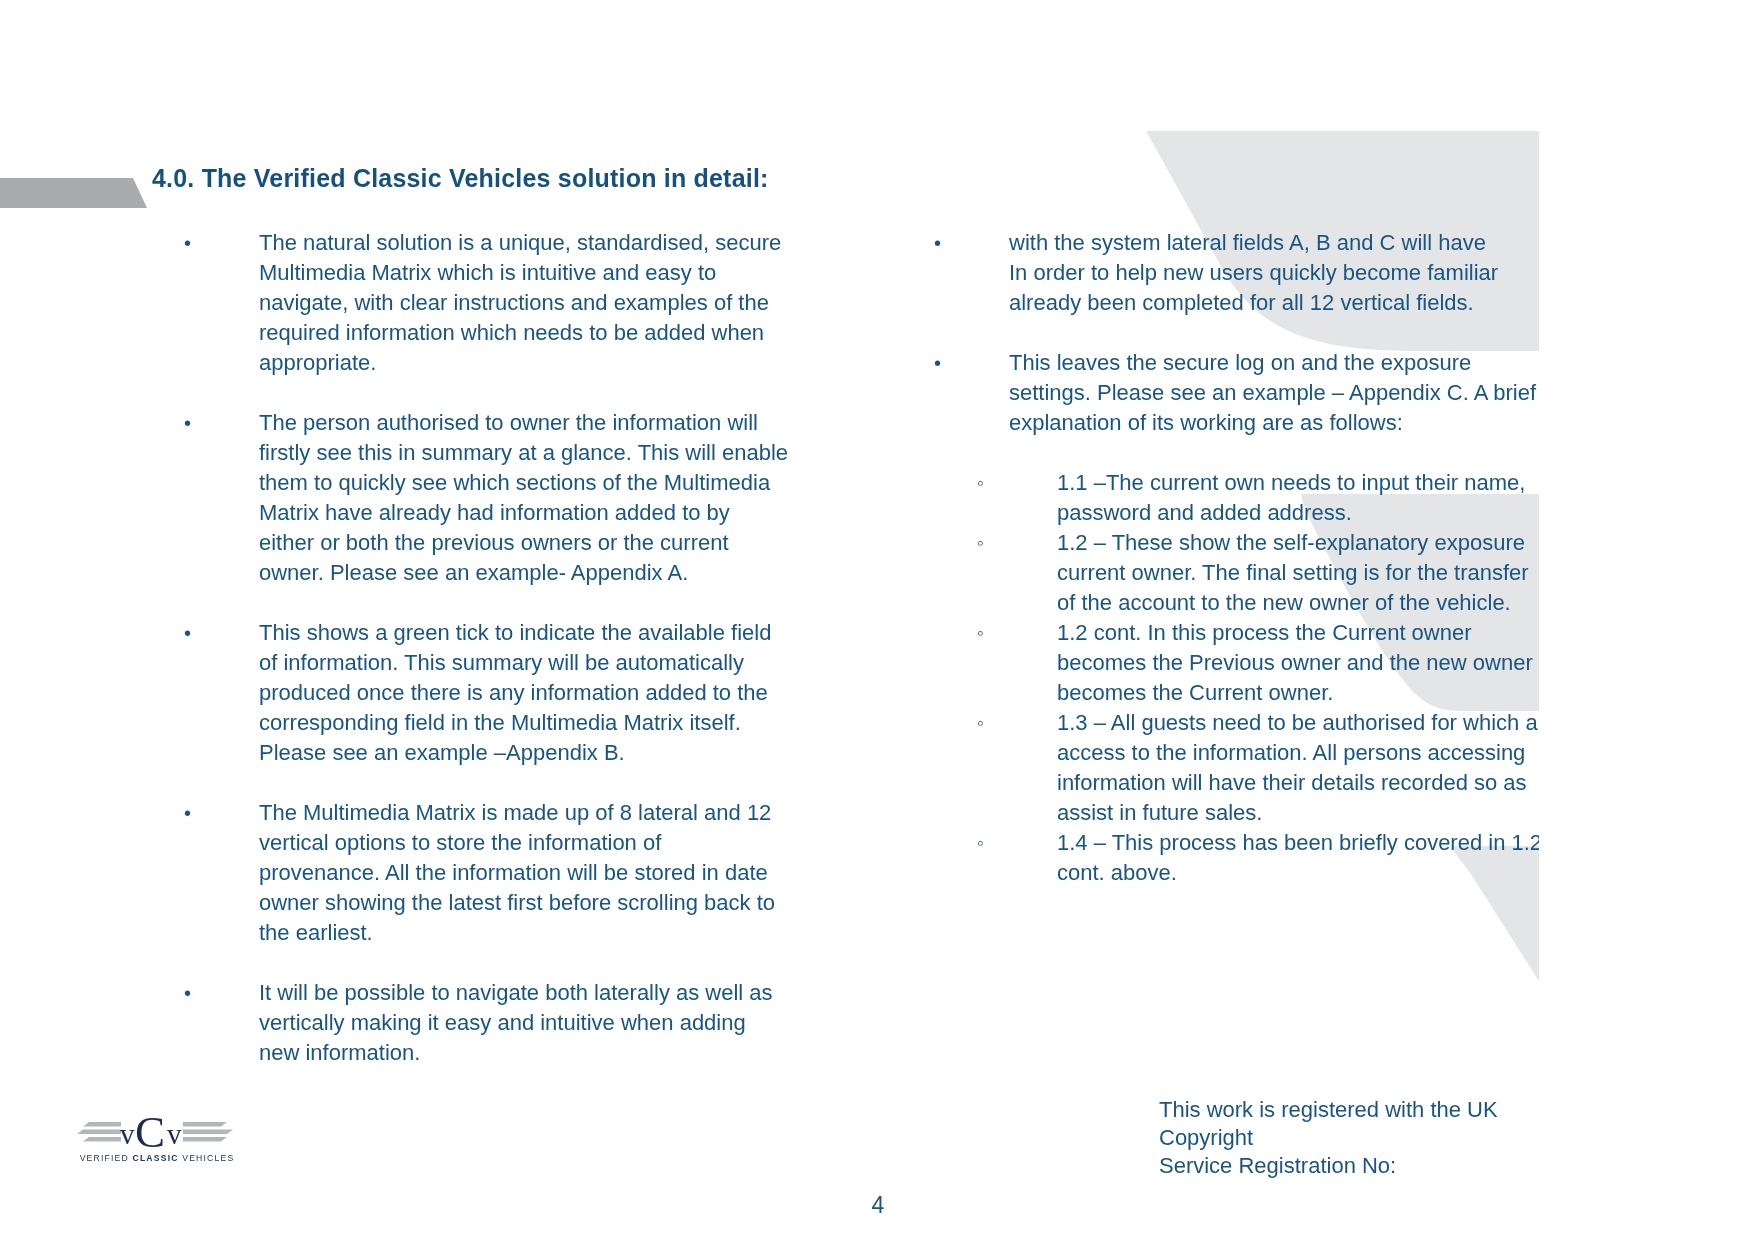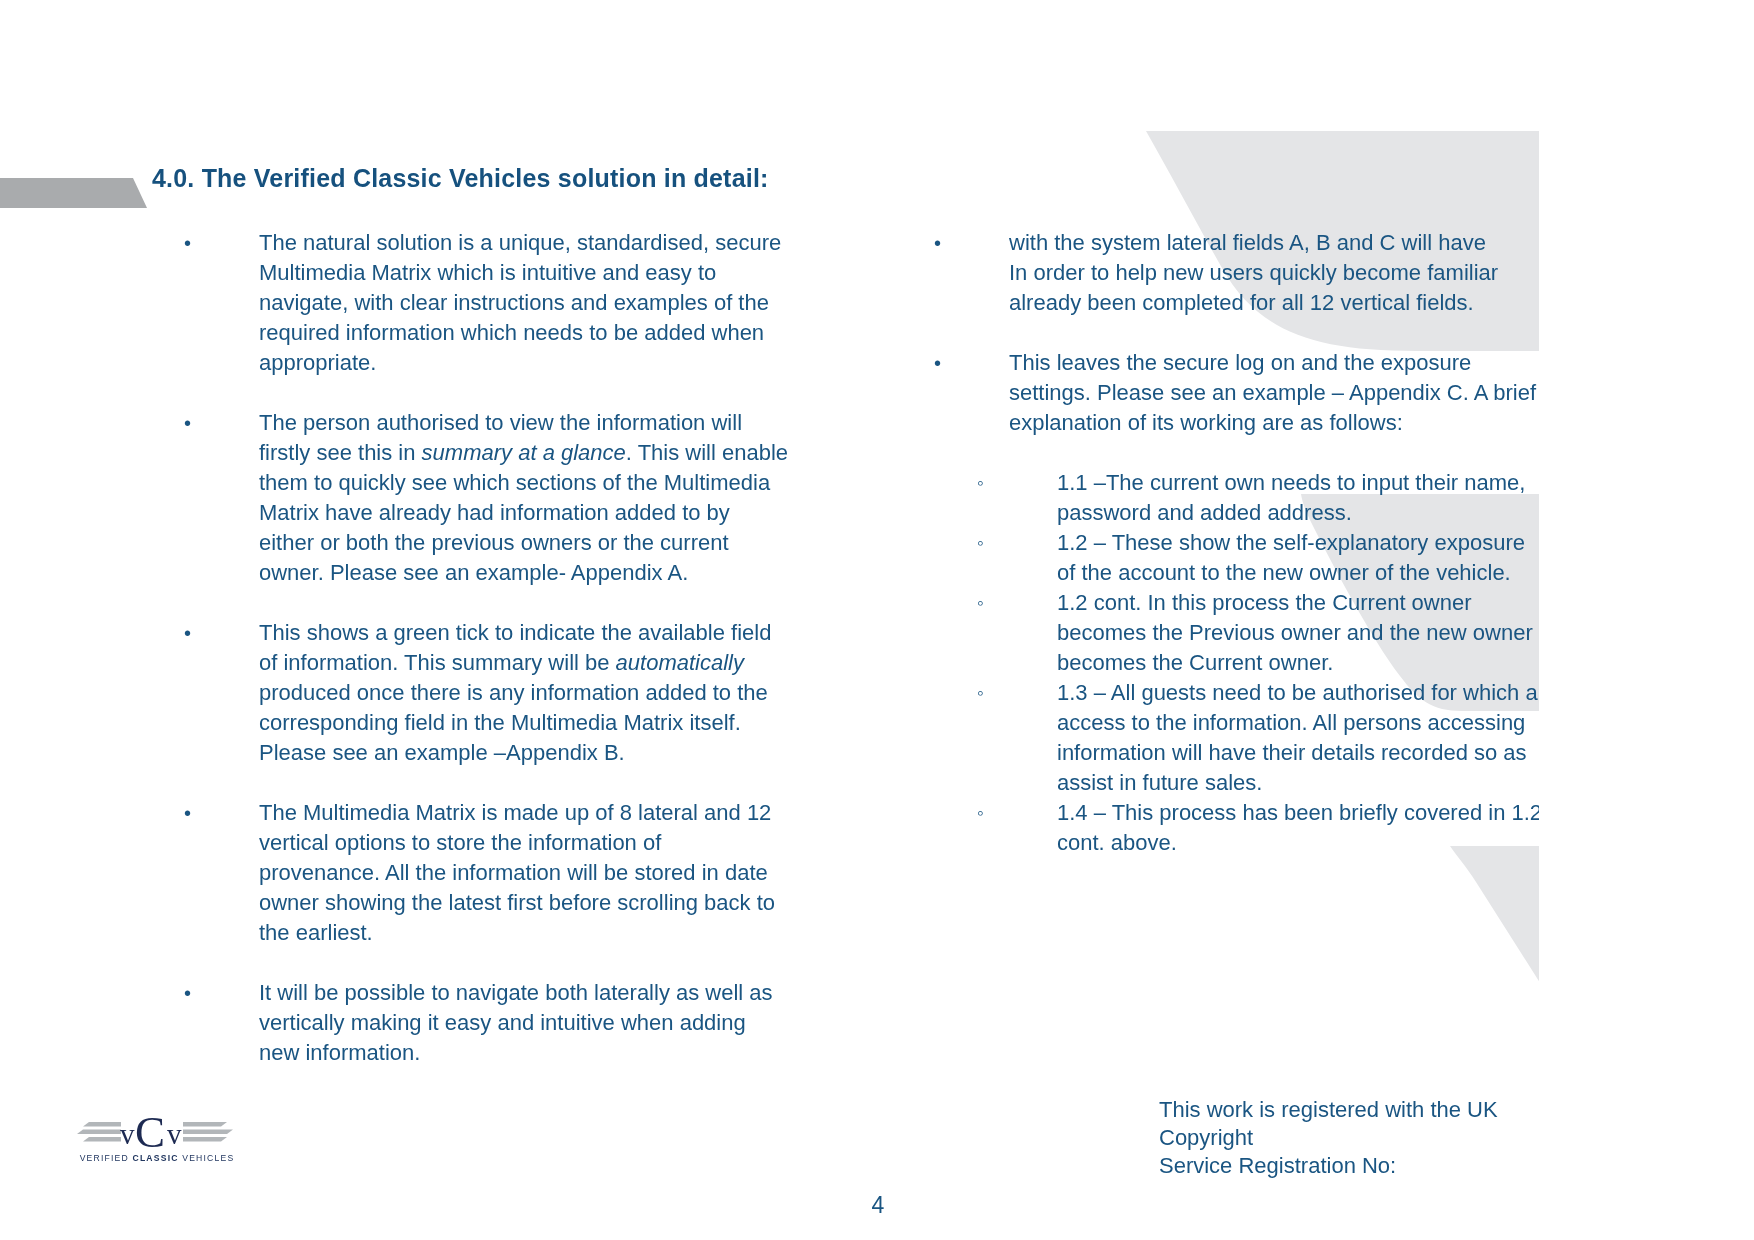--- a/index.html
+++ b/index.html
@@ -31,21 +31,21 @@
   .col{position:absolute;font-size:22px;line-height:30px;color:var(--text-blue);}
   #left-col{left:184px;top:228px;}
   #right-col{left:934px;top:228px;}
 
   .bullet{display:flex;align-items:flex-start;}
   .bullet.main{margin-bottom:30px;}
   .bullet.sub{margin-bottom:0;padding-left:43px;}
   .bullet .mk{flex:none;width:28px;font-size:20px;line-height:30px;}
   .bullet.sub .mk{width:33px;font-size:19px;}
   .tline{white-space:nowrap;margin-left:47px;}
-  .it{font-style:italic;}
+  .it{}
 
   .copyright{
     position:absolute;left:1159px;top:1096px;
     font-size:22px;line-height:28px;color:var(--text-blue);
   }
   .pagenum{
     position:absolute;left:828px;top:1192px;width:100px;
     text-align:center;font-size:23px;color:var(--text-blue);
   }
   .logo{position:absolute;left:73px;top:1106px;width:164px;height:60px;}
@@ -71,21 +71,21 @@
           <div class="tline">The natural solution is a unique, standardised, secure</div>
           <div class="tline">Multimedia Matrix which is intuitive and easy to</div>
           <div class="tline">navigate, with clear instructions and examples of the</div>
           <div class="tline">required information which needs to be added when</div>
           <div class="tline">appropriate.</div>
         </div>
       </div>
       <div class="bullet main">
         <span class="mk">•</span>
         <div class="tx">
-          <div class="tline">The person authorised to view the information will</div>
+          <div class="tline">The person authorised to owner the information will</div>
           <div class="tline"><span>firstly see this in </span><span class="it">summary at a glance</span><span>. This will enable</span></div>
           <div class="tline">them to quickly see which sections of the Multimedia</div>
           <div class="tline">Matrix have already had information added to by</div>
           <div class="tline">either or both the previous owners or the current</div>
           <div class="tline">owner. Please see an example- Appendix A.</div>
         </div>
       </div>
       <div class="bullet main">
         <span class="mk">•</span>
         <div class="tx">
@@ -140,20 +140,21 @@
           <span class="mk">◦</span>
           <div class="tx">
             <div class="tline">1.1 –The current own needs to input their name,</div>
             <div class="tline">password and added address.</div>
           </div>
         </div>
         <div class="bullet sub">
           <span class="mk">◦</span>
           <div class="tx">
             <div class="tline">1.2 – These show the self-explanatory exposure</div>
+            <div class="tline">current owner. The final setting is for the transfer</div>
             <div class="tline">of the account to the new owner of the vehicle.</div>
           </div>
         </div>
         <div class="bullet sub">
           <span class="mk">◦</span>
           <div class="tx">
             <div class="tline">1.2 cont. In this process the Current owner</div>
             <div class="tline">becomes the Previous owner and the new owner</div>
             <div class="tline">becomes the Current owner.</div>
           </div>

